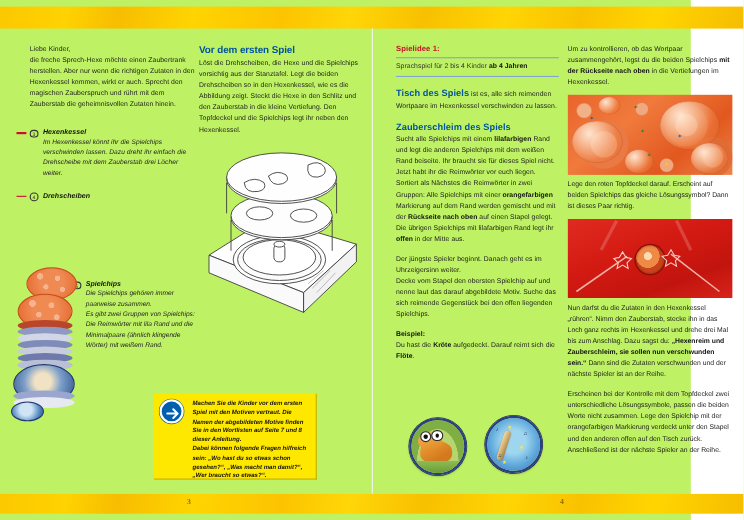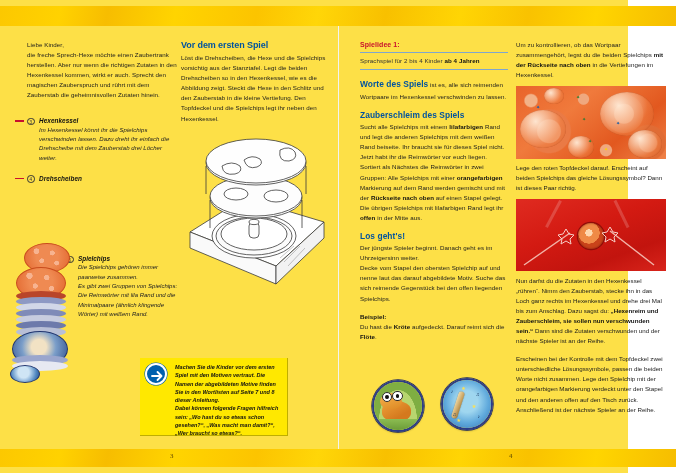--- a/index.html
+++ b/index.html
@@ -5,21 +5,21 @@
   * { box-sizing: border-box; margin: 0; padding: 0; }
   html, body {
     width: 676px; height: 473px;
     background: #ffffff;
     font-family: "Liberation Sans", sans-serif;
     overflow: hidden;
   }
   .page {
     position: relative;
     width: 628px; height: 473px;
-    background: #fde047;
+    background: #bef264;
   }
   
   .band {
     position: absolute; left: 0; width: 676px;
     background: linear-gradient(100deg,#fcc800 0%,#ffd200 9%,#f7bd00 16%,#ffd400 26%,
                 #fcc400 38%,#ffd608 47%,#f8c000 57%,#ffd504 68%,#f9c200 78%,
                 #ffd500 88%,#f6bd00 100%);
   }
   .band-top { top: 6px; height: 20px; }
   .band-bottom { top: 449px; height: 18px; }
@@ -322,30 +322,29 @@
     <div class="tiptext" style="white-space:pre-line;">Machen Sie die Kinder vor dem ersten Spiel mit den Motiven vertraut. Die Namen der abgebildeten Motive finden Sie in den Wortlisten auf Seite 7 und 8 dieser Anleitung.
 Dabei können folgende Fragen hilfreich sein: „Wo hast du so etwas schon gesehen?“, „Was macht man damit?“, „Wer braucht so etwas?“.</div>
   </div>
 
   <div class="col col-c">
     <div class="sp-red">Spielidee 1:</div>
     <div class="rule"></div>
     <div class="subline"><span>Sprachspiel für 2 bis 4 Kinder </span><b>ab 4 Jahren</b></div>
     <div class="rule"></div>
     <div class="gap-s"></div>
-    <p><span class="blue-inline">Worte des Spiels</span><span> ist es, alle sich reimenden Wortpaare im Hexenkessel verschwinden zu lassen.</span></p>
+    <p><span class="blue-inline">Tisch des Spiels</span><span> ist es, alle sich reimenden Wortpaare im Hexenkessel verschwinden zu lassen.</span></p>
 
     <div class="gap"></div>
 
     <h2 class="head-blue-sm">Zauberschleim des Spiels</h2>
     <p><span>Sucht alle Spielchips mit einem </span><b>lilafarbigen</b><span> Rand und legt die anderen Spielchips mit dem weißen Rand beiseite. Ihr braucht sie für dieses Spiel nicht. Jetzt habt ihr die Reimwörter vor euch liegen. Sortiert als Nächstes die Reimwörter in zwei Gruppen: Alle Spielchips mit einer </span><b>orangefarbigen</b><span> Markierung auf dem Rand werden gemischt und mit der </span><b>Rückseite nach oben</b><span> auf einen Stapel gelegt. Die übrigen Spielchips mit lilafarbigen Rand legt ihr </span><b>offen</b><span> in der Mitte aus.</span></p>
 
     <div class="gap"></div>
 
-    <h2 class="head-blue-sm">Los geht's!</h2>
     <p style="white-space:pre-line;">Der jüngste Spieler beginnt. Danach geht es im Uhrzeigersinn weiter.
 Decke vom Stapel den obersten Spielchip auf und nenne laut das darauf abgebildete Motiv. Suche das sich reimende Gegenstück bei den offen liegenden Spielchips.</p>
 
     <div class="gap"></div>
 
     <p><b>Beispiel:</b></p>
     <p><span>Du hast die </span><b>Kröte</b><span> aufgedeckt. Darauf reimt sich die </span><b>Flöte</b><span>.</span></p>
   </div>
 
   <div class="chip chip-krote" style="left:372px; top:380px; width:52px; height:52px;">

